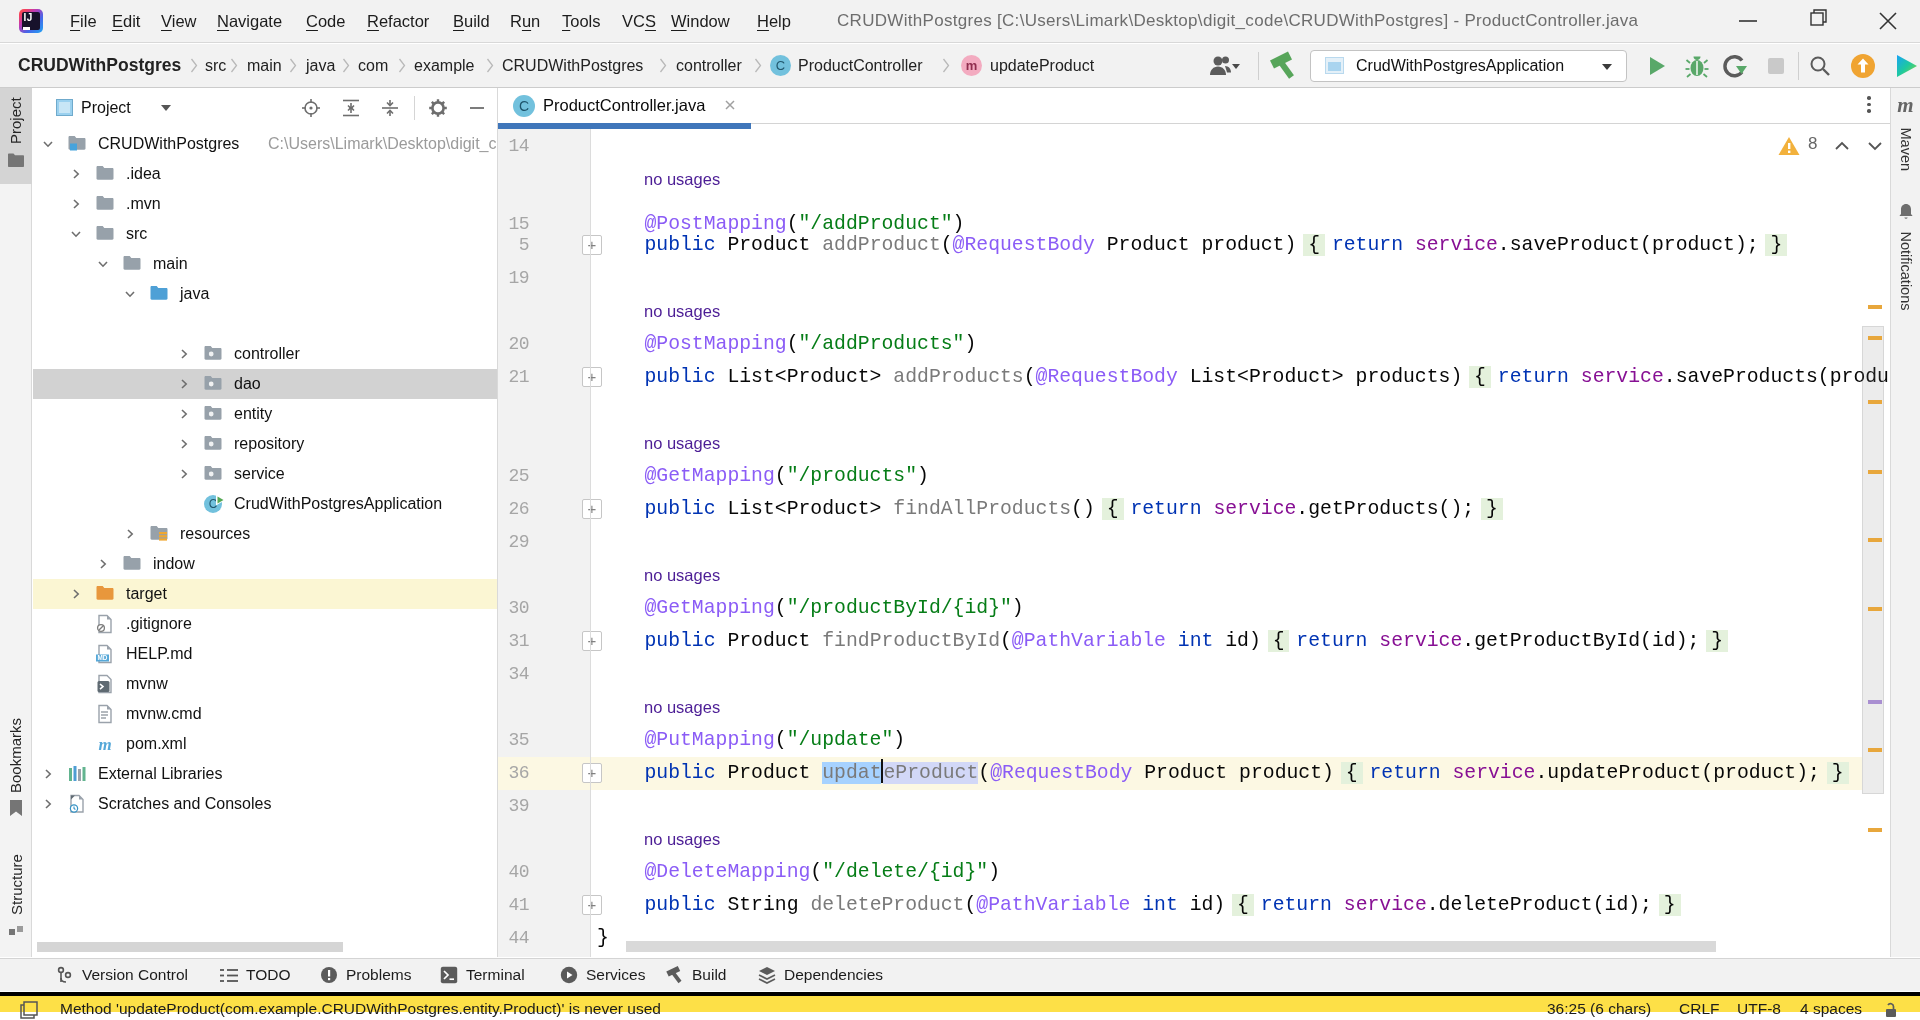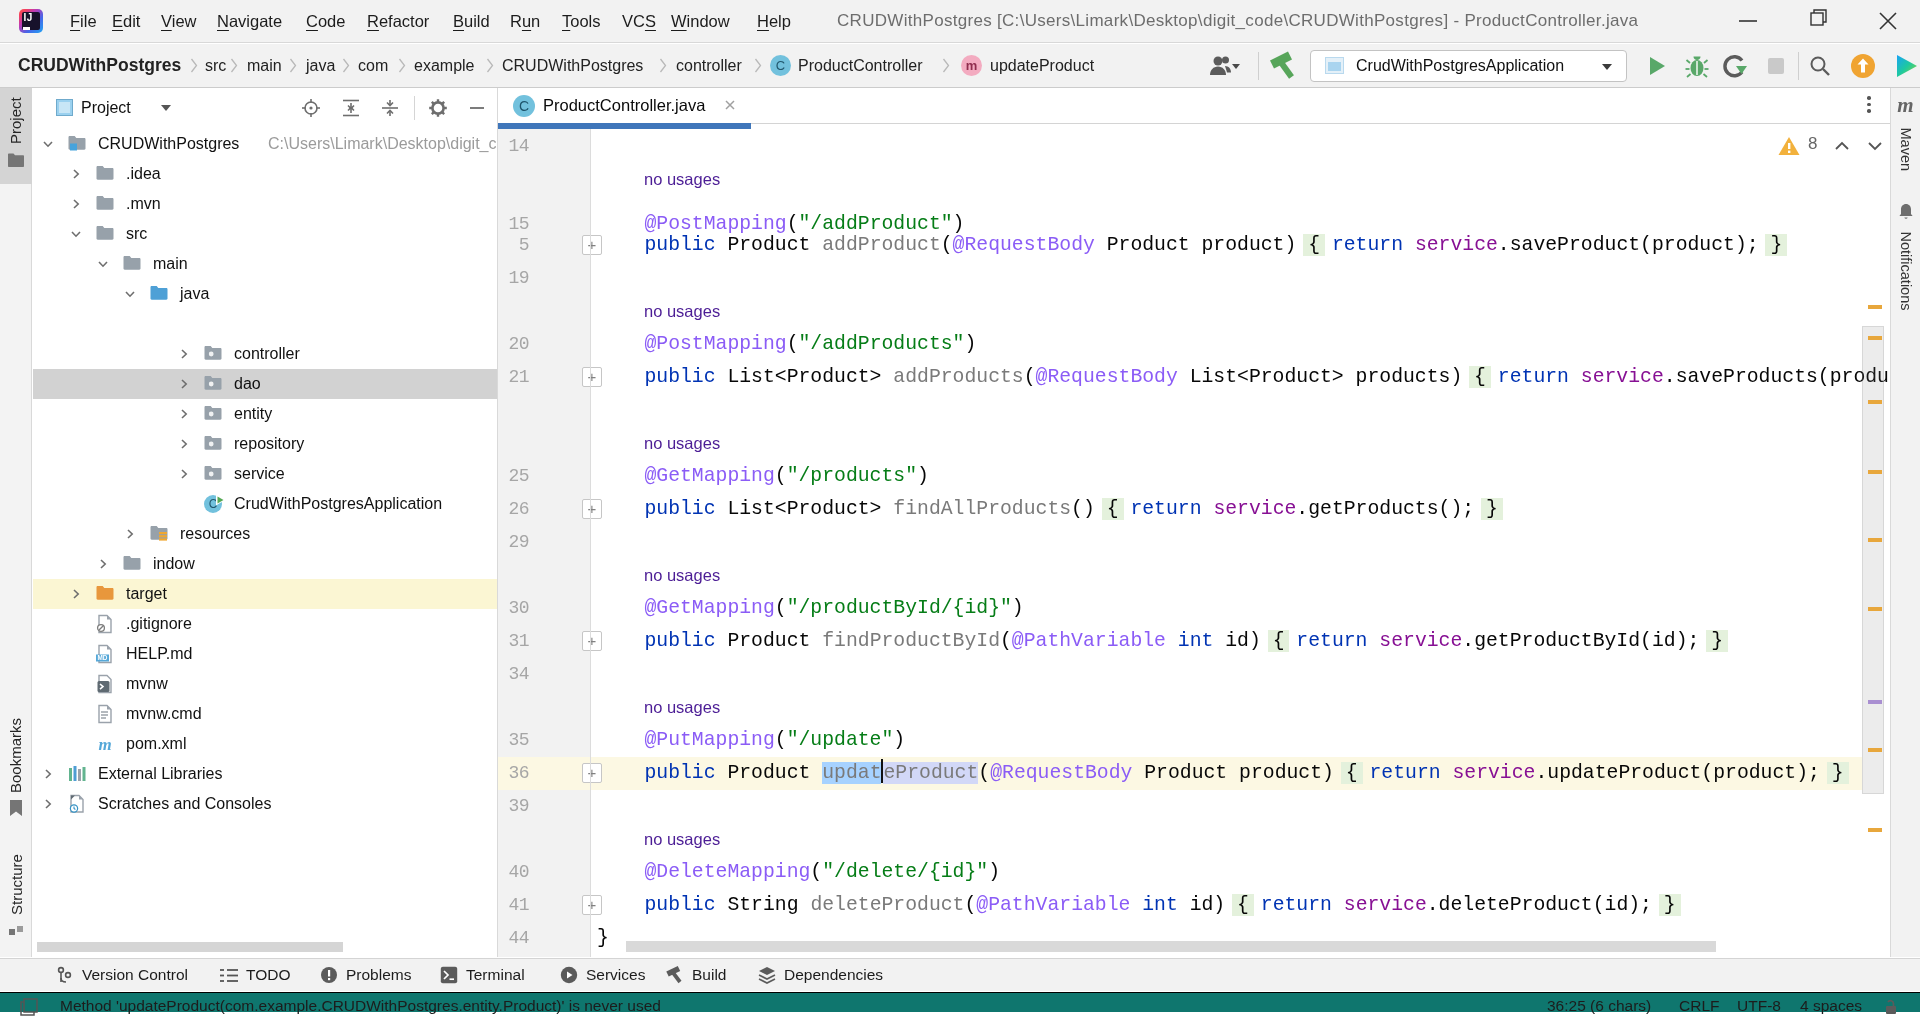--- a/index.html
+++ b/index.html
@@ -66,21 +66,21 @@
 i.hl{background:#d2d8f7;color:#7a7a7a}
 i.caret{display:inline-block;width:0;height:24px;border-left:2px solid #111;vertical-align:-5px}
 .hint{position:absolute;top:0;line-height:33px;font-size:16.5px;color:#4c1d95}
 #warnw{position:absolute;left:1280px;top:46px;width:112px;height:26px;font-size:17px;color:#666}
 #vsb{position:absolute;left:1364px;top:238px;width:22px;height:468px;background:rgba(120,120,120,0.14);border:1px solid rgba(120,120,120,0.18)}
 .mark{position:absolute;left:1370px;width:14px;height:4px;background:#e8a73c}
 #hsb{position:absolute;left:128px;top:853px;width:1090px;height:11px;background:#d9d9d9}
 #rightstripe{position:absolute;left:1890px;top:88px;width:30px;height:869px;background:#f2f2f2;border-left:1px solid #d9d9d9}
 #bottombar{position:absolute;left:0;top:958px;width:1920px;height:33px;background:#f2f2f2;border-top:1px solid #d4d4d4}
 .bitem{position:absolute;top:0;height:32px;line-height:32px;font-size:15.5px;color:#1c1c1c;white-space:nowrap}
-#statusbar{position:absolute;left:0;top:992px;width:1920px;height:20px;background:#0f766e;border-top:1px solid #000000}
+#statusbar{position:absolute;left:0;top:992px;width:1920px;height:20px;background:#fde047;border-top:4px solid #000000}
 .sitem{position:absolute;top:0;height:27px;line-height:26px;font-size:15.5px;color:#1c1c1c;white-space:nowrap}
 svg{display:block}
 .abs{position:absolute}
 </style></head><body>
 <div id="menubar">
   <div class="logo">
       <span class="in"></span>
       <span class="ij">IJ</span>
       <span class="bar"></span>
     </div>

